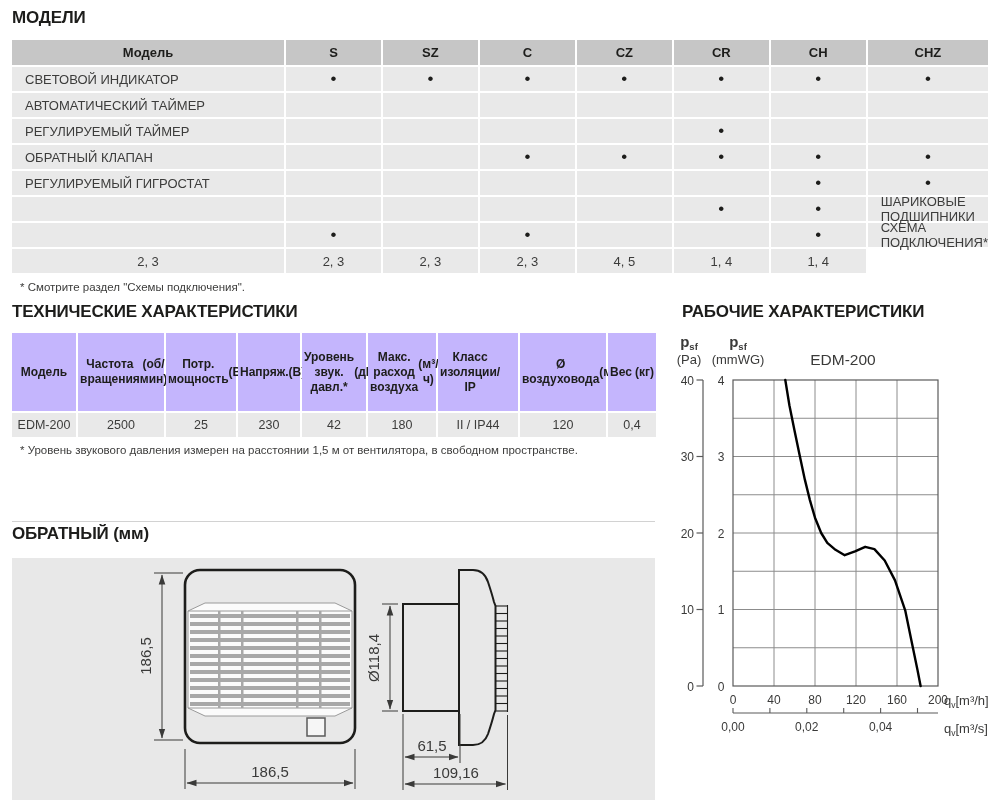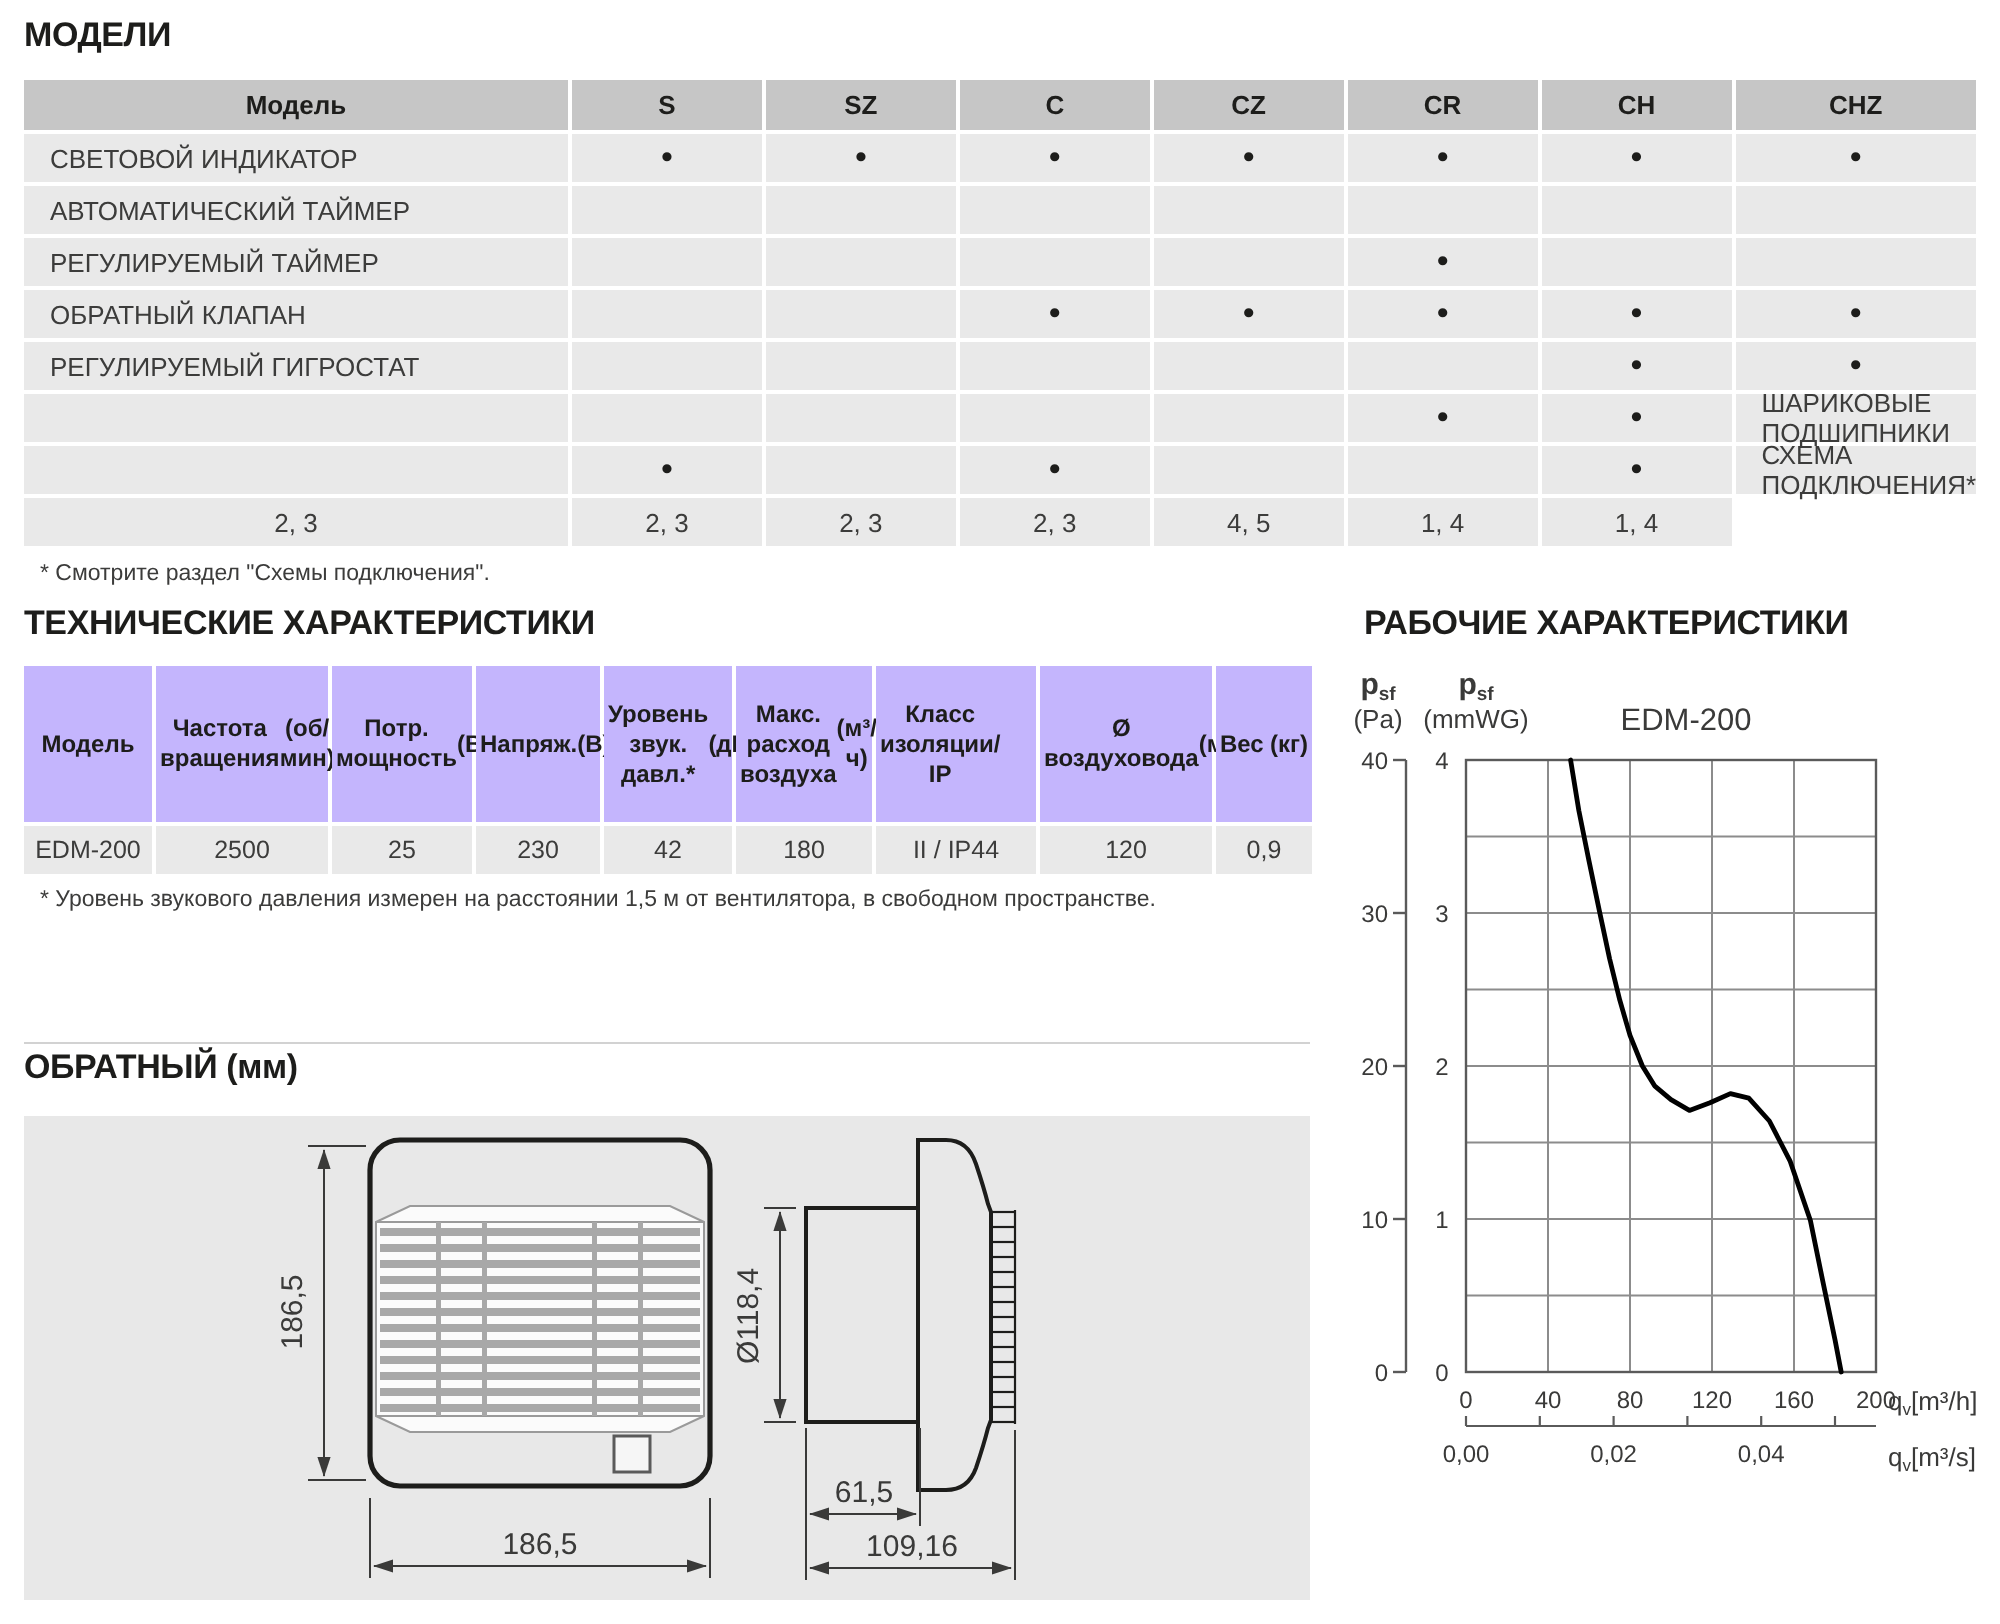--- a/index.html
+++ b/index.html
@@ -163,21 +163,21 @@
       <div class="tt-unit">(кг)</div>
     </div>
     <div class="tt-d">EDM-200</div>
     <div class="tt-d">2500</div>
     <div class="tt-d">25</div>
     <div class="tt-d">230</div>
     <div class="tt-d">42</div>
     <div class="tt-d">180</div>
     <div class="tt-d">II / IP44</div>
     <div class="tt-d">120</div>
-    <div class="tt-d">0,9</div>
+    <div class="tt-d">0,4</div>
   </div>
 <div class="footnote" style="left:20px;top:444px">* Уровень звукового давления измерен на расстоянии 1,5 м от вентилятора, в свободном пространстве.</div>
 
 <div id="divider"></div>
 
 <div id="dims-box">
 <svg id="dims-svg" width="643" height="242" viewBox="0 0 643 242">
   <defs>
     <marker id="arr" markerWidth="11" markerHeight="9" refX="9.5" refY="4" orient="auto-start-reverse" markerUnits="userSpaceOnUse">
       <path d="M0,0.7 L10,4 L0,7.3 Z" fill="#3a3a39"></path>

